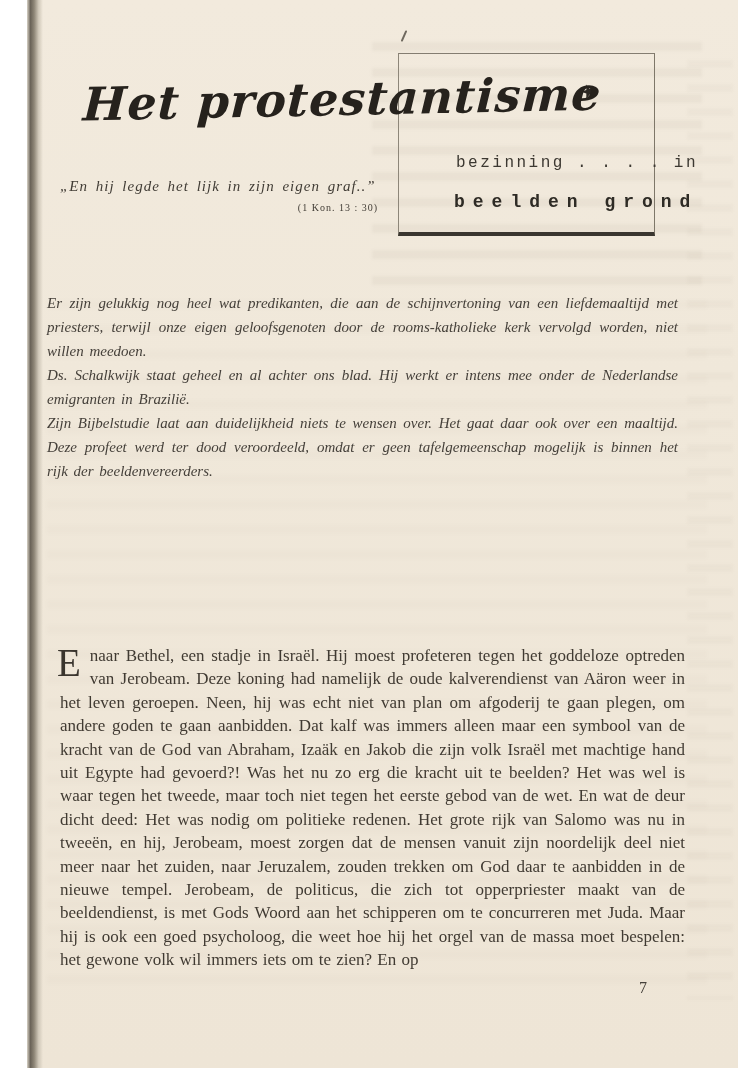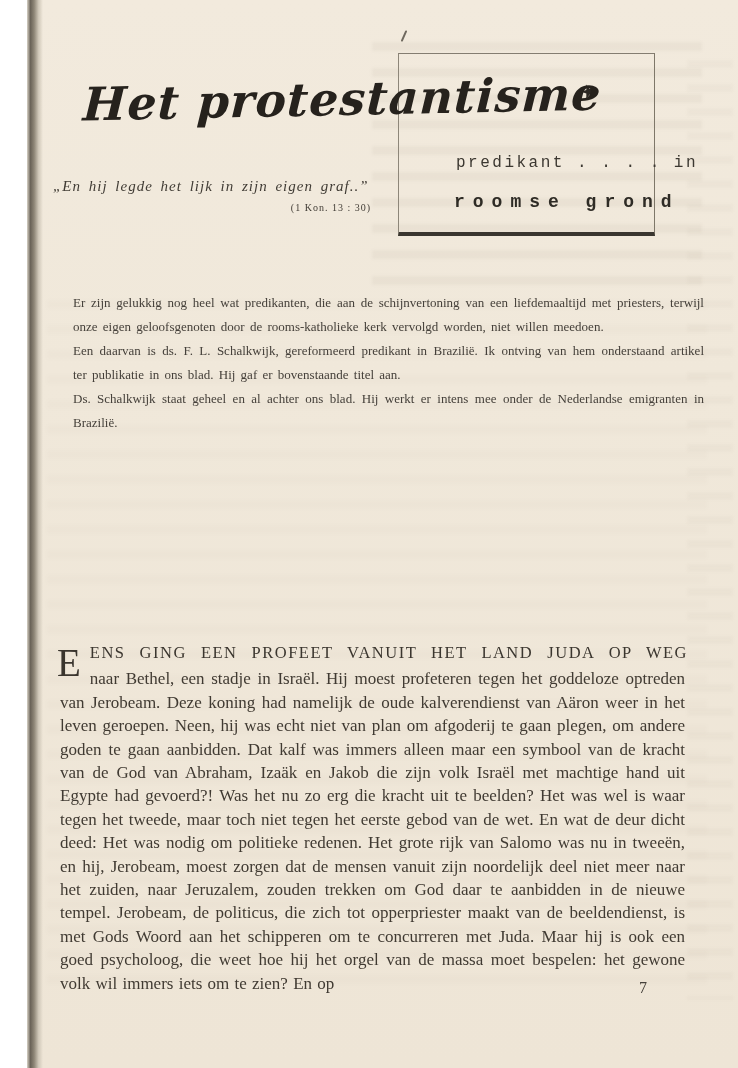--- a/index.html
+++ b/index.html
@@ -69,33 +69,33 @@
     font-size:16px;letter-spacing:2.5px;color:#3c3831;
     white-space:nowrap;
   }
   .box-line2{
     position:absolute;left:55px;top:138px;
     font-family:"Liberation Mono", monospace;
     font-size:18px;font-weight:bold;letter-spacing:8px;color:#2e2b25;
     white-space:nowrap;
   }
   
-  .epigraph{position:absolute;left:26px;top:178px;width:322px;z-index:3;}
+  .epigraph{position:absolute;left:33px;top:178px;width:322px;z-index:3;}
   .epigraph-quote{
     font-style:italic;font-size:15px;letter-spacing:1px;word-spacing:3px;
     color:#413c35;white-space:nowrap;
   }
   .epigraph-ref{
     text-align:right;padding-right:4px;margin-top:7px;
     font-size:10px;letter-spacing:1px;color:#413c35;
   }
   
   .intro{
-    position:absolute;left:46px;top:291px;width:631px;
-    font-size:13px;line-height:24px;
+    position:absolute;left:20px;top:291px;width:631px;
+    font-style:italic;font-size:15px;line-height:24px;
     text-align:justify;color:#45403a;
     z-index:3;
   }
   .intro p{margin:0;word-spacing:2px;}
   
   .article{
     position:absolute;left:30px;top:641px;width:631px;
     font-size:17px;line-height:23.4px;text-align:justify;color:#403a32;
     z-index:3;
   }
@@ -123,35 +123,35 @@
     <div class="bleed bleed-header"></div>
     <div class="bleed bleed-body"></div>
     <div class="bleed bleed-margin"></div>
 
     <div class="stray-pen-mark"></div>
 
     <div class="title">Het protestantisme</div>
 
     <div class="title-box">
       <span class="star-icon">★</span>
-      <div class="box-line1">predikant . . . . in</div>
-      <div class="box-line2">roomse grond</div>
+      <div class="box-line1">bezinning . . . . in</div>
+      <div class="box-line2">beelden grond</div>
     </div>
 
     <div class="epigraph">
       <div class="epigraph-quote">„En hij legde het lijk in zijn eigen graf..”</div>
       <div class="epigraph-ref">(1 Kon. 13 : 30)</div>
     </div>
 
     <div class="intro">
         <p>Er zijn gelukkig nog heel wat predikanten, die aan de schijnvertoning van een liefdemaaltijd met priesters, terwijl onze eigen geloofsgenoten door de rooms-katholieke kerk vervolgd worden, niet willen meedoen.</p>
-        <p>Een daarvan is ds. F. L. Schalkwijk, gereformeerd predikant in Brazilië. Ik ontving van hem onderstaand artikel ter publikatie in ons blad. Hij gaf er bovenstaande titel aan.</p>
         <p>Ds. Schalkwijk staat geheel en al achter ons blad. Hij werkt er intens mee onder de Nederlandse emigranten in Brazilië.</p>
+        <p>Zijn Bijbelstudie laat aan duidelijkheid niets te wensen over. Het gaat daar ook over een maaltijd. Deze profeet werd ter dood veroordeeld, omdat er geen tafelgemeenschap mogelijk is binnen het rijk der beeldenvereerders.</p>
       </div>
 
     <div class="article">
-      <p class="lead-line"><span class="dropcap">E</span><span class="lead">ENS GING EEN PROFEET VANUIT HET LAND JUDA OP WEG</span></p>
+      <p class="lead-line"><span class="dropcap">E</span></p>
       <p class="body-flow">naar Bethel, een stadje in Israël. Hij moest profeteren tegen het goddeloze optreden van Jerobeam. Deze koning had namelijk de oude kalverendienst van Aäron weer in het leven geroepen. Neen, hij was echt niet van plan om afgoderij te gaan plegen, om andere goden te gaan aanbidden. Dat kalf was immers alleen maar een symbool van de kracht van de God van Abraham, Izaäk en Jakob die zijn volk Israël met machtige hand uit Egypte had gevoerd?! Was het nu zo erg die kracht uit te beelden? Het was wel is waar tegen het tweede, maar toch niet tegen het eerste gebod van de wet. En wat de deur dicht deed: Het was nodig om politieke redenen. Het grote rijk van Salomo was nu in tweeën, en hij, Jerobeam, moest zorgen dat de mensen vanuit zijn noordelijk deel niet meer naar het zuiden, naar Jeruzalem, zouden trekken om God daar te aanbidden in de nieuwe tempel. Jerobeam, de politicus, die zich tot opperpriester maakt van de beeldendienst, is met Gods Woord aan het schipperen om te concurreren met Juda. Maar hij is ook een goed psycholoog, die weet hoe hij het orgel van de massa moet bespelen: het gewone volk wil immers iets om te zien? En op</p>
     </div>
 
     <div class="page-number">7</div>
   </div>
 </div>
 
 </body></html>

